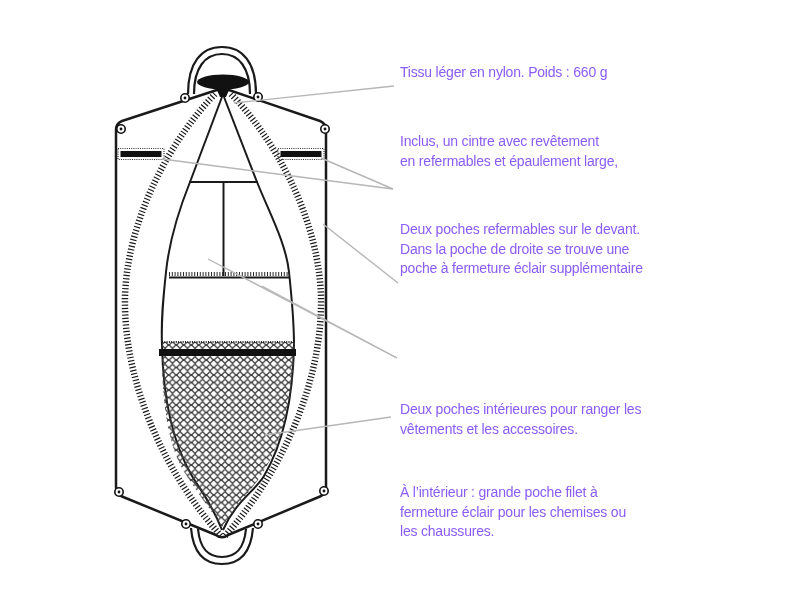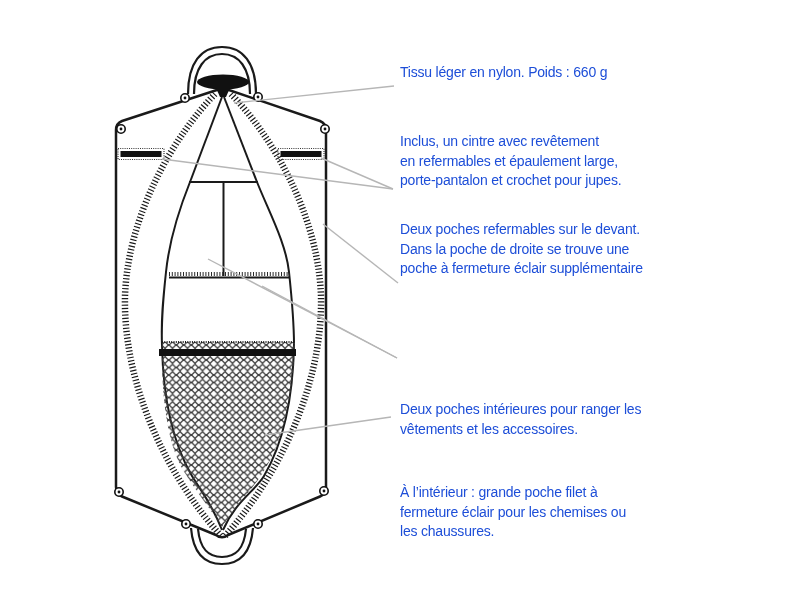--- a/index.html
+++ b/index.html
@@ -13,21 +13,21 @@
   }
   .diagram-svg {
     position: absolute;
     left: 0; top: 0;
     width: 800px; height: 600px;
   }
   .annotation {
     position: absolute;
     left: 400px;
     width: 350px;
-    color: #1d4ed8;
+    color: #8b5cf6;
     font-size: 14px;
     line-height: 19.5px;
     letter-spacing: -0.2px;
   }
   .annotation .line { white-space: nowrap; }
 </style>
 </head>
 <body>
 
 <div class="stage">
@@ -136,21 +136,20 @@
     </g>
   </svg>
 
   <div class="annotation" style="top:63px">
     <div class="line">Tissu léger en nylon. Poids : 660 g</div>
   </div>
 
   <div class="annotation" style="top:132px">
     <div class="line">Inclus, un cintre avec revêtement</div>
     <div class="line">en refermables et épaulement large,</div>
-    <div class="line">porte-pantalon et crochet pour jupes.</div>
   </div>
 
   <div class="annotation" style="top:220px">
     <div class="line">Deux poches refermables sur le devant.</div>
     <div class="line">Dans la poche de droite se trouve une</div>
     <div class="line">poche à fermeture éclair supplémentaire</div>
   </div>
 
 
   <div class="annotation" style="top:400px">

